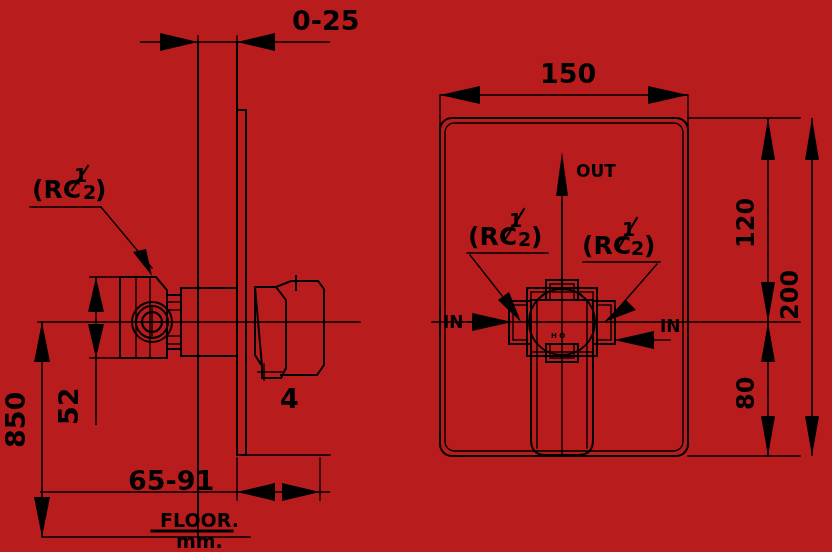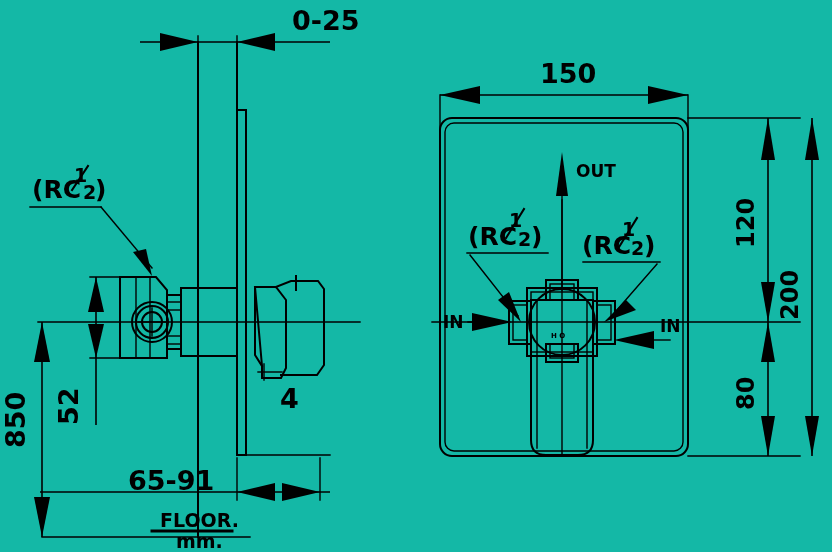--- a/index.html
+++ b/index.html
@@ -10,21 +10,21 @@
   body {
     width: 832px;
     height: 552px;
     font-family: "Liberation Sans", sans-serif;
     overflow: hidden;
   }
   #drawing-root {
     position: relative;
     width: 832px;
     height: 552px;
-    background: #14b8a6;
+    background: #b91c1c;
   }
   svg.drawing {
     display: block;
     width: 832px;
     height: 552px;
   }
   .ln {
     stroke: #000000;
     fill: none;
     stroke-width: 2;

